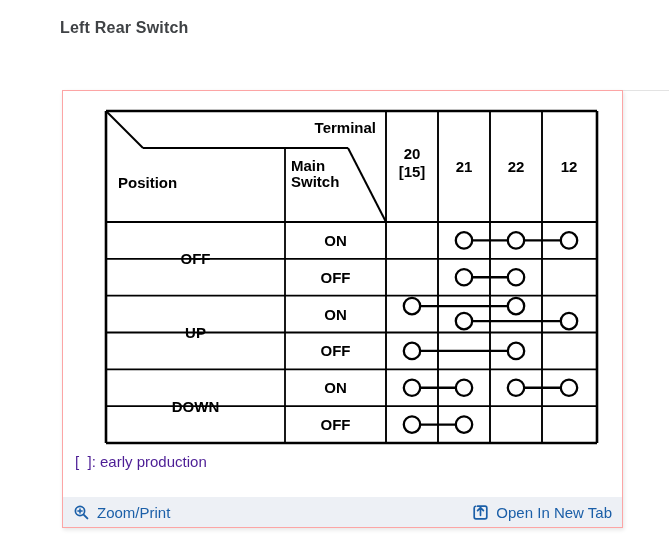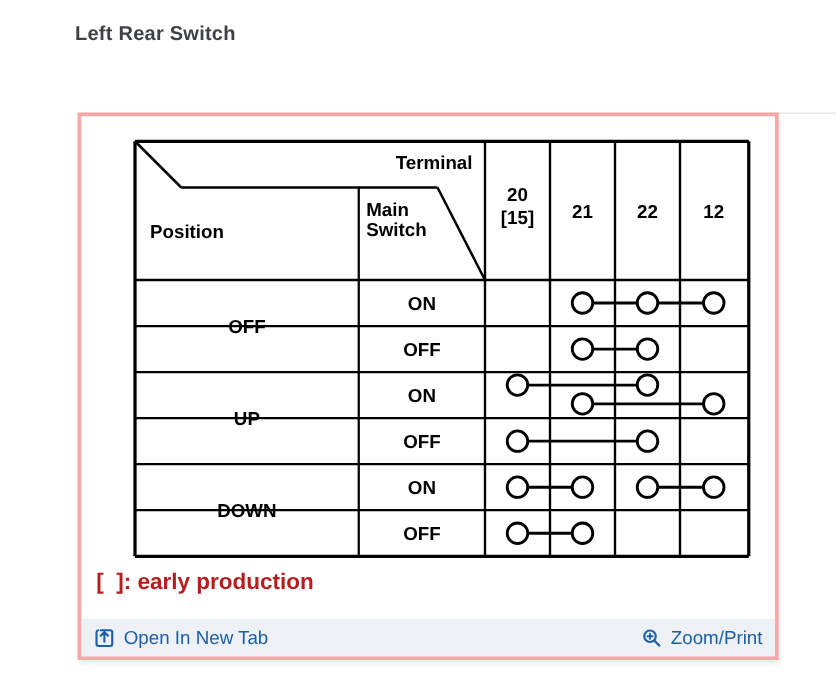--- a/index.html
+++ b/index.html
@@ -6,26 +6,26 @@
               font-family:"Liberation Sans", sans-serif; }
   .stage { position:relative; width:669px; height:557px; overflow:hidden; background:#fff;margin-left:32px; }
 
   .page-title { position:absolute; left:28px; top:19px; font-size:16px; font-weight:700;
                 color:#3f4245; letter-spacing:0.2px; }
 
   .outer-frame { position:absolute; left:30px; top:90px; width:621px; height:347px;
                  border-top:1px solid #e3e3e3; border-right:1px solid #dadada; pointer-events:none; }
 
   .card { position:absolute; left:30px; top:90px; width:561px; height:438px; background:#ffffff;
-          border:3px solid #fca5a5; box-shadow:1px 2px 4px rgba(0,0,0,0.10);
+          border:1px solid #fca5a5; box-shadow:1px 2px 4px rgba(0,0,0,0.10);
           display:flex; flex-direction:column; box-sizing:border-box; }
 
   .diagram-svg { display:block; }
 
-  .footnote { font-size:18px; font-weight:700; color:#b91c1c; margin:2px 0 0 12px; white-space:pre; }
+  .footnote { font-size:15px; font-weight:400; color:#4c1d95; margin:2px 0 0 12px; white-space:pre; }
 
   .footer-bar { margin-top:auto; height:30px; background:#edf0f5; display:flex;
                 justify-content:space-between; align-items:center; padding:0 10px; }
   .bar-link { display:flex; align-items:center; gap:7px; color:#1b5fa8; font-size:15px;
               cursor:pointer; text-decoration:none; }
   .bar-link svg { flex:0 0 auto; }
 </style>
 </head>
 <body>
 
@@ -100,28 +100,28 @@
         <line x1="349" y1="333.5833333333333" x2="401" y2="333.5833333333333" stroke="#000000" stroke-width="2.3"></line>
         <circle cx="349" cy="333.5833333333333" r="8.2" fill="#ffffff" stroke="#000000" stroke-width="2.3"></circle>
         <circle cx="401" cy="333.5833333333333" r="8.2" fill="#ffffff" stroke="#000000" stroke-width="2.3"></circle>
       </svg>
 
     <div class="footnote">[  ]: early production</div>
 
     <div class="footer-bar">
       <a class="bar-link">
         <svg width="17" height="17" viewBox="0 0 17 17">
-          <path d="M5.5 2.2 H13 a1.8 1.8 0 0 1 1.8 1.8 V13 a1.8 1.8 0 0 1 -1.8 1.8 H4 a1.8 1.8 0 0 1 -1.8 -1.8 V4 a1.8 1.8 0 0 1 1.3 -1.73" fill="none" stroke="#1b5fa8" stroke-width="1.7" stroke-linecap="round"></path>
-          <path d="M8.5 11.3 V4.2 M5.6 6.6 L8.5 3.6 L11.4 6.6" fill="none" stroke="#1b5fa8" stroke-width="1.7" stroke-linecap="round" stroke-linejoin="round"></path>
-        </svg>
-        <span>Open In New Tab</span>
-      </a>
-      <a class="bar-link">
-        <svg width="17" height="17" viewBox="0 0 17 17">
           <circle cx="7" cy="7" r="4.6" fill="none" stroke="#1b5fa8" stroke-width="1.7"></circle>
           <path d="M10.6 10.6 L14.4 14.4" stroke="#1b5fa8" stroke-width="1.9" stroke-linecap="round"></path>
           <path d="M4.9 7 H9.1 M7 4.9 V9.1" stroke="#1b5fa8" stroke-width="1.5" stroke-linecap="round"></path>
         </svg>
         <span>Zoom/Print</span>
       </a>
+      <a class="bar-link">
+        <svg width="17" height="17" viewBox="0 0 17 17">
+          <path d="M5.5 2.2 H13 a1.8 1.8 0 0 1 1.8 1.8 V13 a1.8 1.8 0 0 1 -1.8 1.8 H4 a1.8 1.8 0 0 1 -1.8 -1.8 V4 a1.8 1.8 0 0 1 1.3 -1.73" fill="none" stroke="#1b5fa8" stroke-width="1.7" stroke-linecap="round"></path>
+          <path d="M8.5 11.3 V4.2 M5.6 6.6 L8.5 3.6 L11.4 6.6" fill="none" stroke="#1b5fa8" stroke-width="1.7" stroke-linecap="round" stroke-linejoin="round"></path>
+        </svg>
+        <span>Open In New Tab</span>
+      </a>
     </div>
   </div>
 </div>
 
 </body></html>

